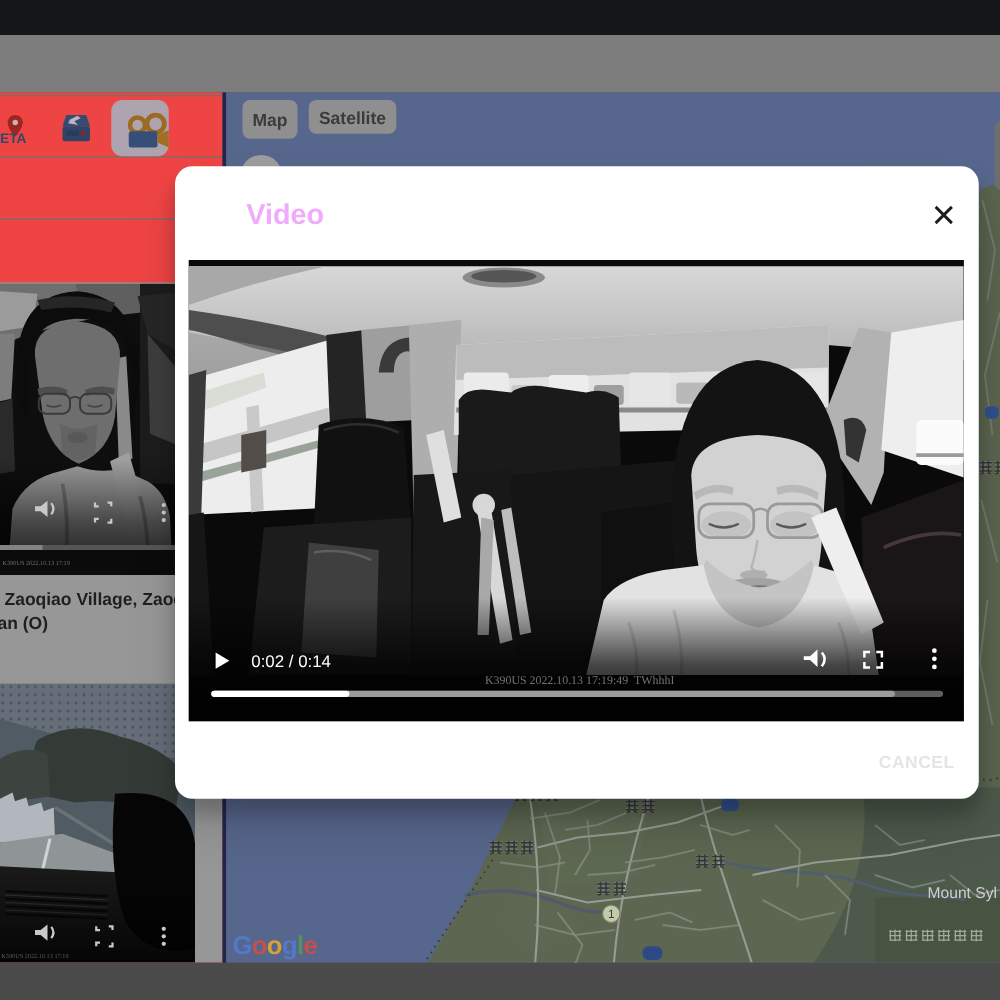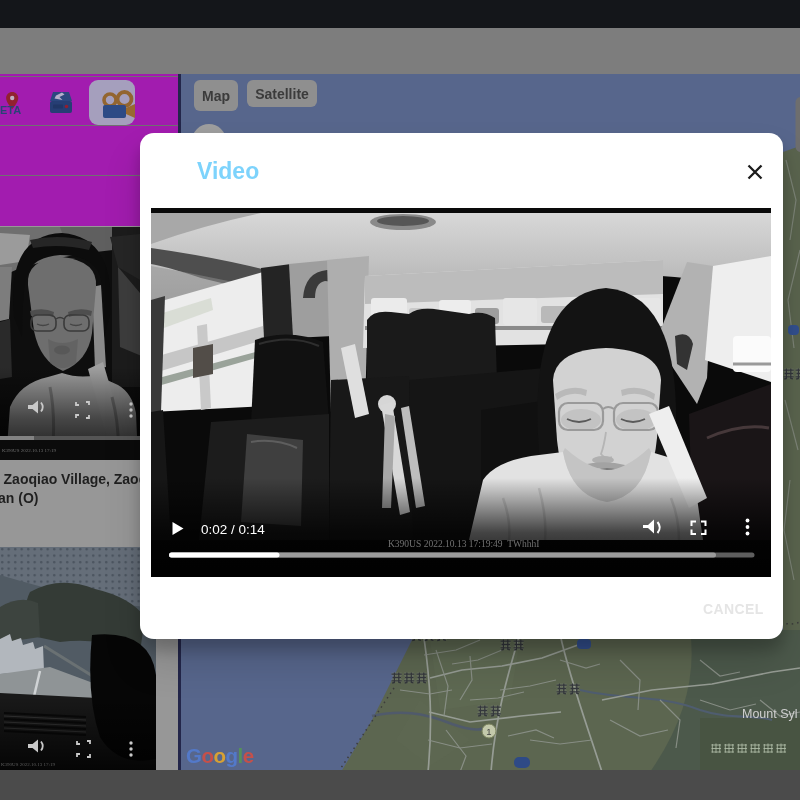--- a/index.html
+++ b/index.html
@@ -1,28 +1,28 @@
 <!DOCTYPE html>
 <html><head>
 <meta charset="utf-8">
 <style>
 html,body{margin:0;padding:0;}
 body{width:800px;height:800px;position:relative;overflow:hidden;background:#4b4b4b;font-family:"Liberation Sans",sans-serif;}
 .abs{position:absolute;}
 #topbar{left:0;top:0;width:800px;height:28px;background:#14161a;}
 #header{left:0;top:28px;width:800px;height:46px;background:#7d7d7d;}
-#sidebar{left:0;top:74px;width:178px;height:696px;background:#a21caf;overflow:hidden;}
+#sidebar{left:0;top:74px;width:178px;height:696px;background:#ef4444;overflow:hidden;}
 #divider{left:178px;top:74px;width:3px;height:696px;background:#23264a;}
 #maparea{left:181px;top:74px;width:619px;height:696px;background:#57668c;overflow:hidden;}
 .srow{position:absolute;left:0;width:178px;border-top:1px solid #707070;}
 #textblock{position:absolute;left:0;top:386px;width:156px;height:87px;background:#979797;}
 #textblock .t{position:absolute;left:-12px;top:5px;font-size:14px;font-weight:bold;color:#1f1f1f;line-height:19.5px;white-space:nowrap;}
 .mbtn{position:absolute;background:#8f8f8f;border-radius:6px;color:#3b3b3b;font-weight:bold;font-size:14px;display:flex;align-items:center;justify-content:center;}
 #modal{left:140px;top:133px;width:643px;height:506px;background:#ffffff;border-radius:14px;box-shadow:0 11px 15px rgba(0,0,0,0.2),0 24px 38px rgba(0,0,0,0.14);}
-#mtitle{position:absolute;left:197px;top:158px;font-size:23px;font-weight:bold;color:#7dd3fc;}
+#mtitle{position:absolute;left:197px;top:158px;font-size:23px;font-weight:bold;color:#f0abfc;}
 #cancel{position:absolute;left:703px;top:601px;font-size:14px;font-weight:bold;color:#e5e5e5;letter-spacing:0.4px;}
 #videobox{position:absolute;left:151px;top:208px;width:620px;height:369px;background:#000;}
 </style>
 </head>
 <body>
 <div id="topbar" class="abs"></div>
 <div id="header" class="abs"></div>
 
 <div id="sidebar" class="abs">
   <div style="position:absolute;left:0;top:152px;width:178px;height:544px;background:#979797;"></div>

